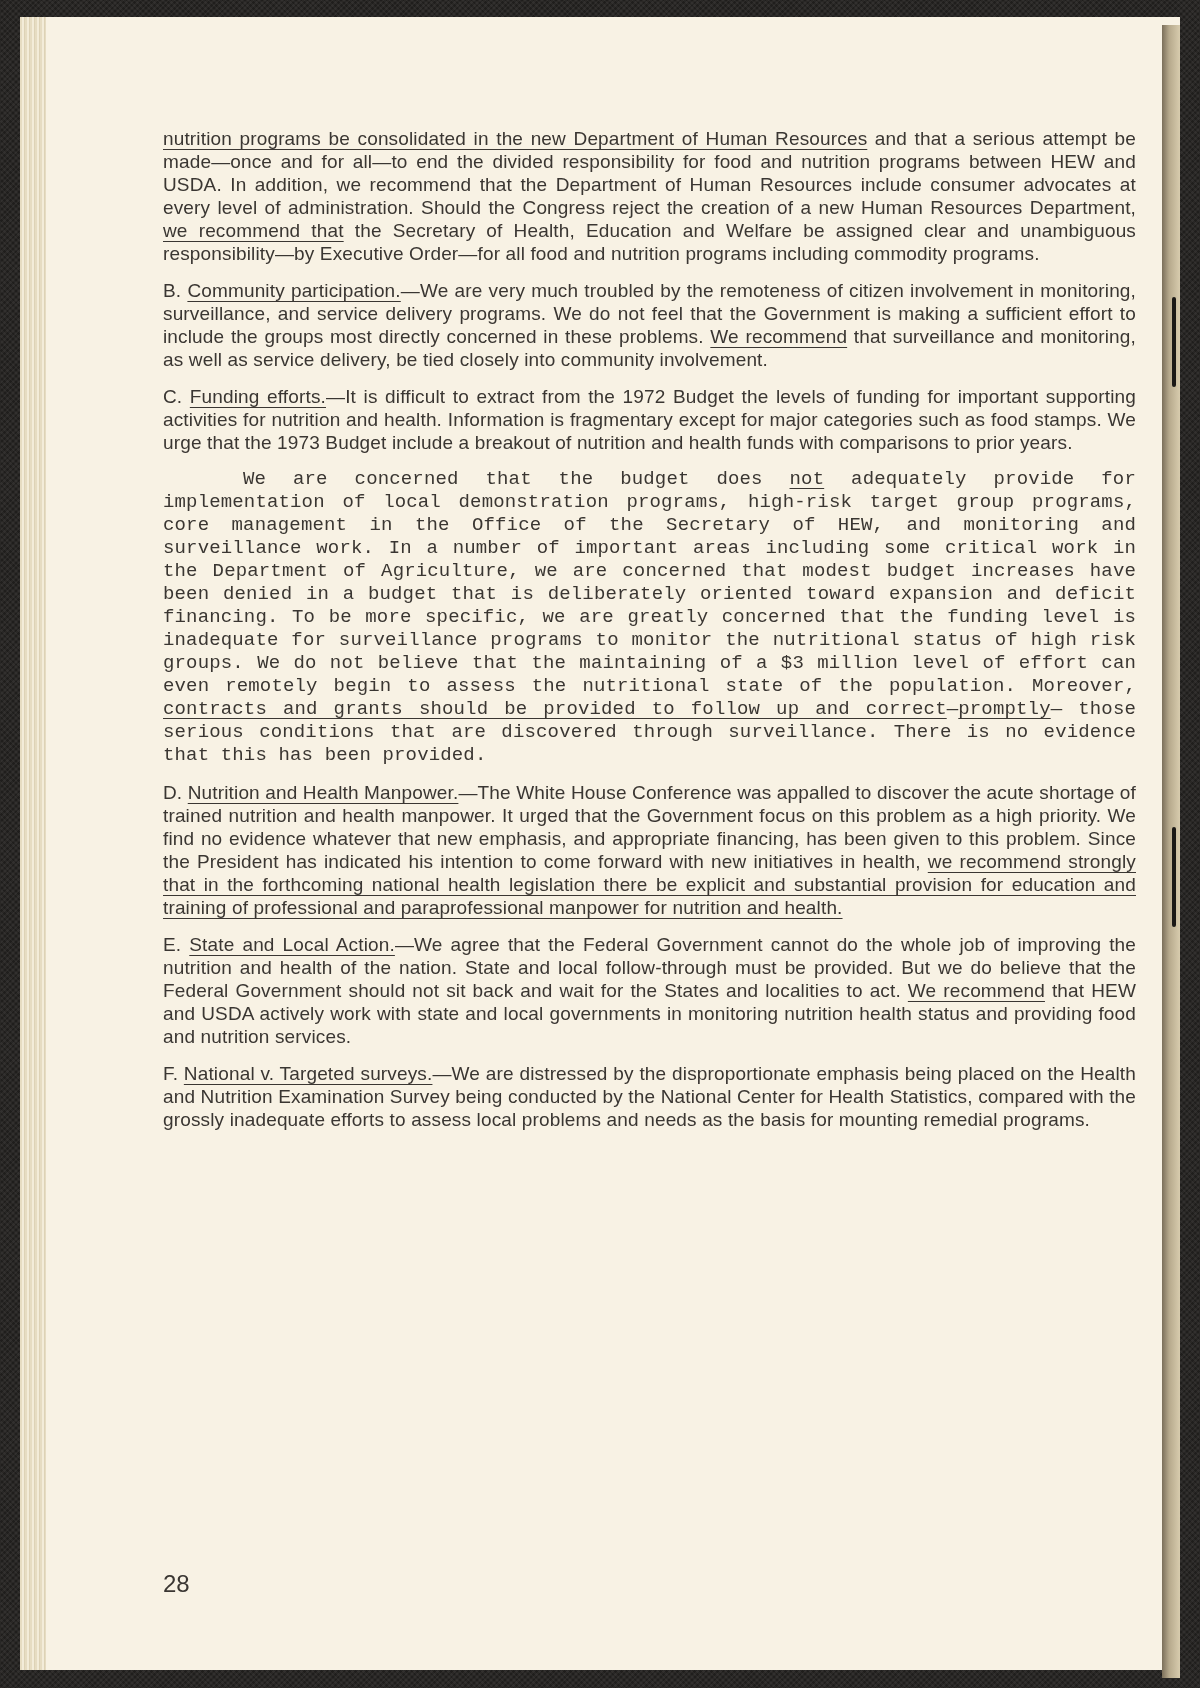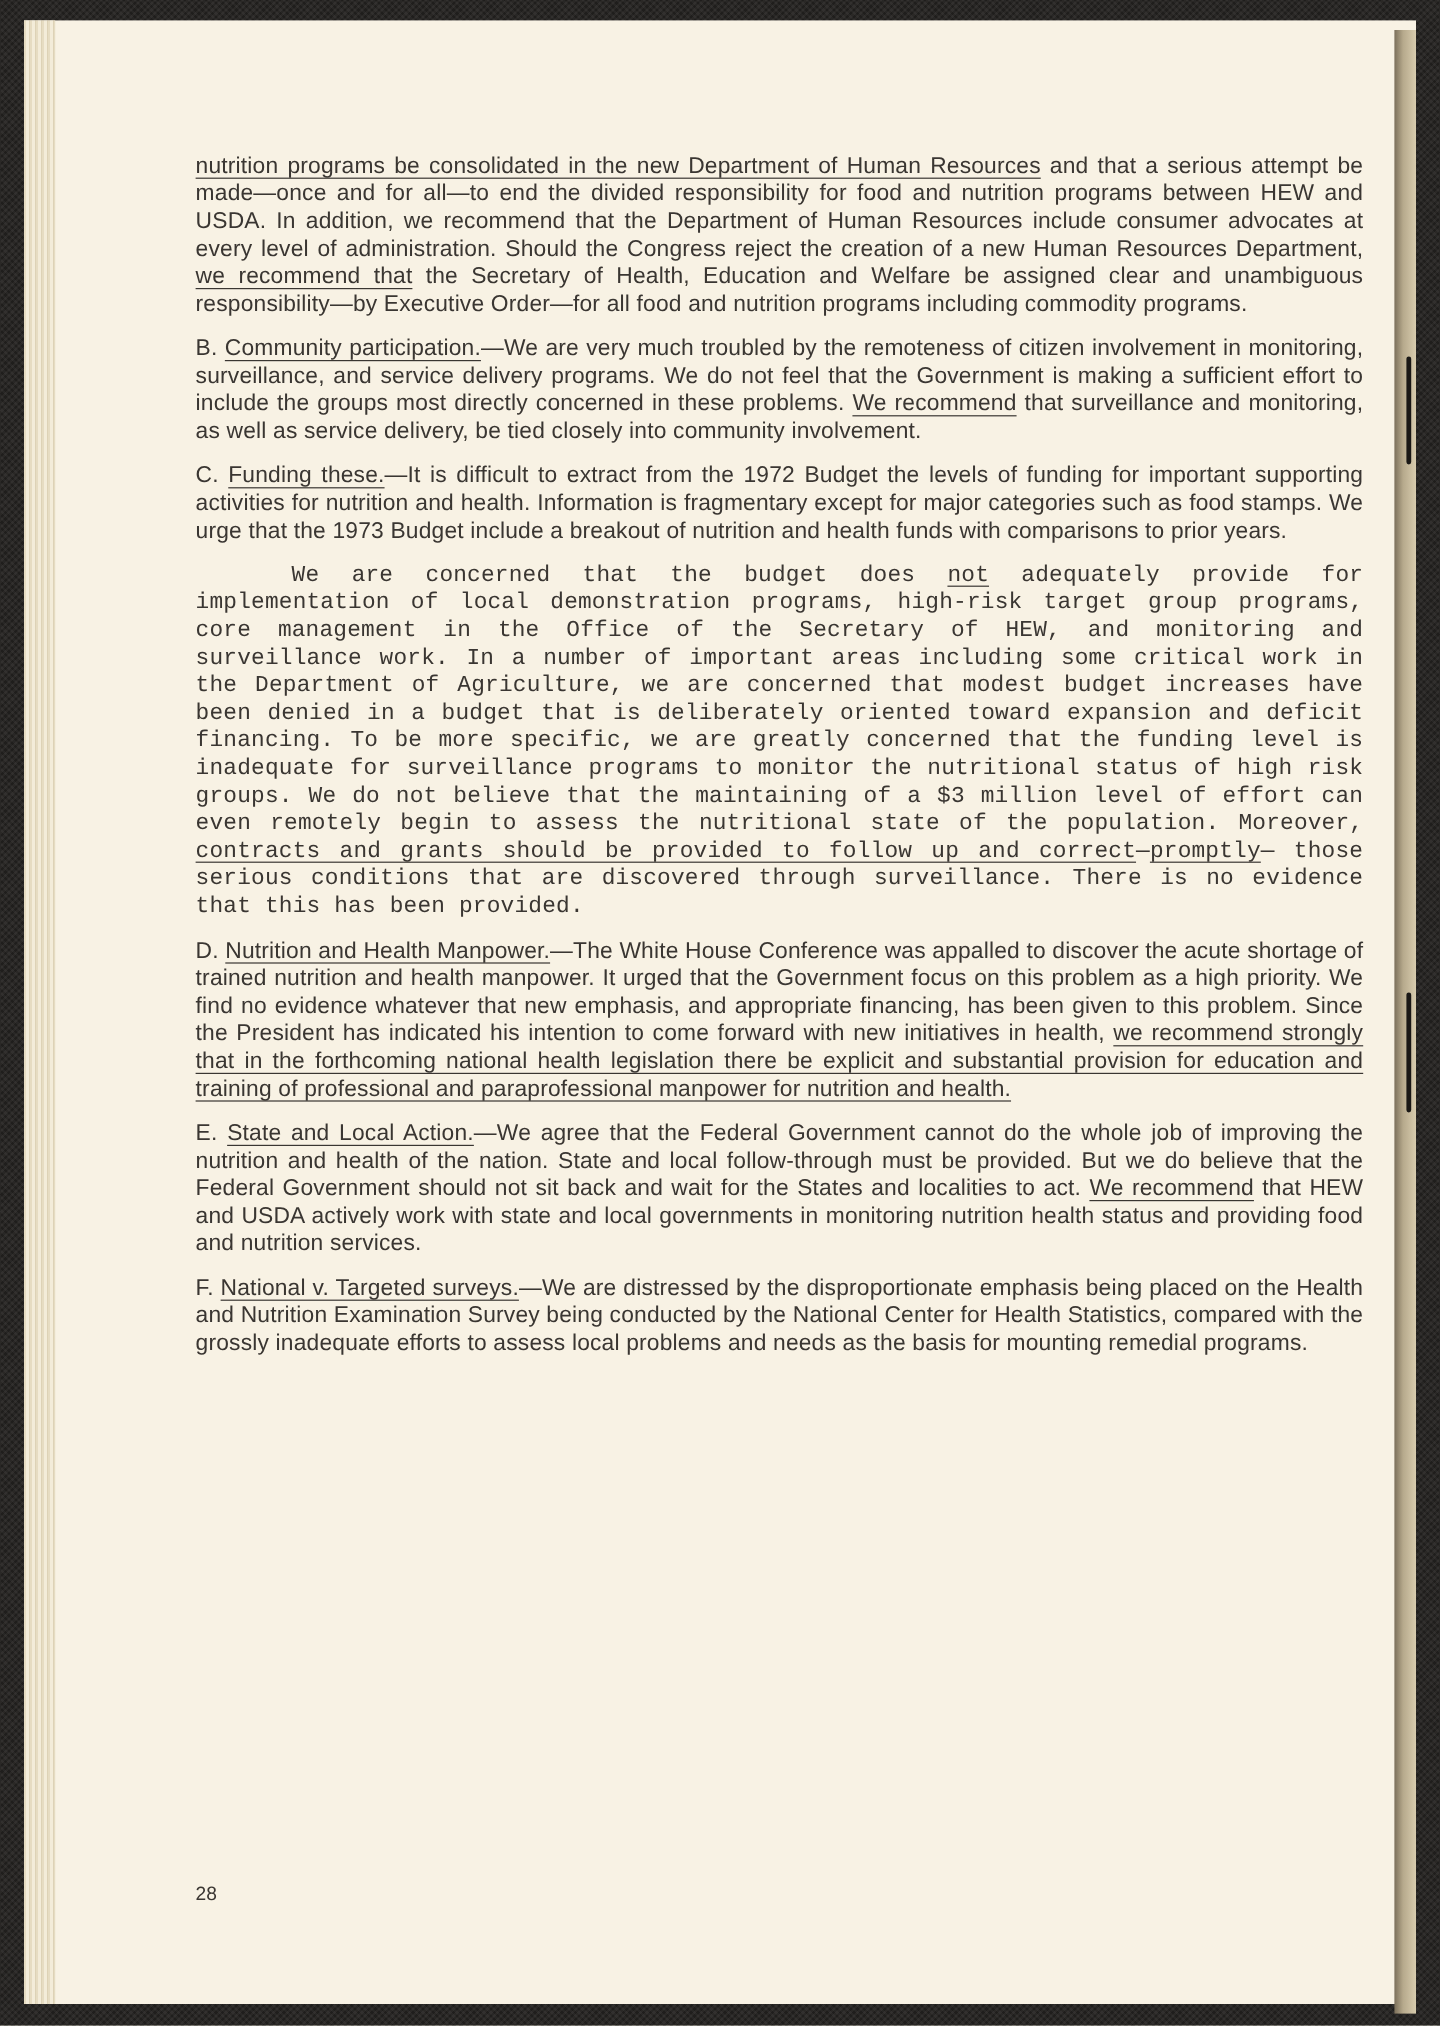--- a/index.html
+++ b/index.html
@@ -30,36 +30,36 @@
   .text-block {
     position:absolute; left:143px; top:99px; width:973px;
     color:#3a3632; font-size:19px; line-height:23px; text-align:justify;
     letter-spacing:0.15px;
     margin-top:11px;
   }
   .text-block p { margin:0 0 14px 0; }
   .indent { text-indent:80px;font-family:Liberation Mono, monospace; }
   u { text-decoration:underline; text-underline-offset:4px; text-decoration-thickness:1px; }
   .page-number {
-    position:absolute; left:143px; top:1553px; font-size:16px; color:#3a3632;
+    position:absolute; left:143px; top:1553px; font-size:24px; color:#3a3632;
   }
 </style>
 </head>
 <body>
 
 <div class="page">
   <div class="page-edges"></div>
   <div class="right-edge"></div>
   <div class="right-mark"></div>
   <div class="right-mark m2"></div>
 
   <div class="text-block">
     <p><u>nutrition programs be consolidated in the new Department of Human Resources</u><span> and that a serious attempt be made—once and for all—to end the divided responsibility for food and nutrition programs between HEW and USDA. In addition, we recommend that the Department of Human Resources include consumer advocates at every level of administration. Should the Congress reject the creation of a new Human Resources Department, </span><u>we recommend that</u><span> the Secretary of Health, Education and Welfare be assigned clear and unambiguous responsibility—by Executive Order—for all food and nutrition programs including commodity programs.</span></p>
     <p><span>B. </span><u>Community participation.</u><span>—We are very much troubled by the remoteness of citizen involvement in monitoring, surveillance, and service delivery programs. We do not feel that the Government is making a sufficient effort to include the groups most directly concerned in these problems. </span><u>We recommend</u><span> that surveillance and monitoring, as well as service delivery, be tied closely into community involvement.</span></p>
-    <p><span>C. </span><u>Funding these.</u><span>—It is difficult to extract from the 1972 Budget the levels of funding for important supporting activities for nutrition and health. Information is fragmentary except for major categories such as food stamps. We urge that the 1973 Budget include a breakout of nutrition and health funds with comparisons to prior years.</span></p>
+    <p><span>C. </span><u>Funding efforts.</u><span>—It is difficult to extract from the 1972 Budget the levels of funding for important supporting activities for nutrition and health. Information is fragmentary except for major categories such as food stamps. We urge that the 1973 Budget include a breakout of nutrition and health funds with comparisons to prior years.</span></p>
     <p class="indent"><span>We are concerned that the budget does </span><u>not</u><span> adequately provide for implementation of local demonstration programs, high-risk target group programs, core management in the Office of the Secretary of HEW, and monitoring and surveillance work. In a number of important areas including some critical work in the Department of Agriculture, we are concerned that modest budget increases have been denied in a budget that is deliberately oriented toward expansion and deficit financing. To be more specific, we are greatly concerned that the funding level is inadequate for surveillance programs to monitor the nutritional status of high risk groups. We do not believe that the maintaining of a $3 million level of effort can even remotely begin to assess the nutritional state of the population. Moreover, </span><u>contracts and grants should be provided to follow up and correct</u><span>—</span><u>promptly</u><span>— those serious conditions that are discovered through surveillance. There is no evidence that this has been provided.</span></p>
     <p><span>D. </span><u>Nutrition and Health Manpower.</u><span>—The White House Conference was appalled to discover the acute shortage of trained nutrition and health manpower. It urged that the Government focus on this problem as a high priority. We find no evidence whatever that new emphasis, and appropriate financing, has been given to this problem. Since the President has indicated his intention to come forward with new initiatives in health, </span><u>we recommend strongly that in the forthcoming national health legislation there be explicit and substantial provision for education and training of professional and paraprofessional manpower for nutrition and health.</u></p>
     <p><span>E. </span><u>State and Local Action.</u><span>—We agree that the Federal Government cannot do the whole job of improving the nutrition and health of the nation. State and local follow-through must be provided. But we do believe that the Federal Government should not sit back and wait for the States and localities to act. </span><u>We recommend</u><span> that HEW and USDA actively work with state and local governments in monitoring nutrition health status and providing food and nutrition services.</span></p>
     <p><span>F. </span><u>National v. Targeted surveys.</u><span>—We are distressed by the disproportionate emphasis being placed on the Health and Nutrition Examination Survey being conducted by the National Center for Health Statistics, compared with the grossly inadequate efforts to assess local problems and needs as the basis for mounting remedial programs.</span></p>
   </div>
 
   <div class="page-number">28</div>
 </div>
 
 </body></html>

